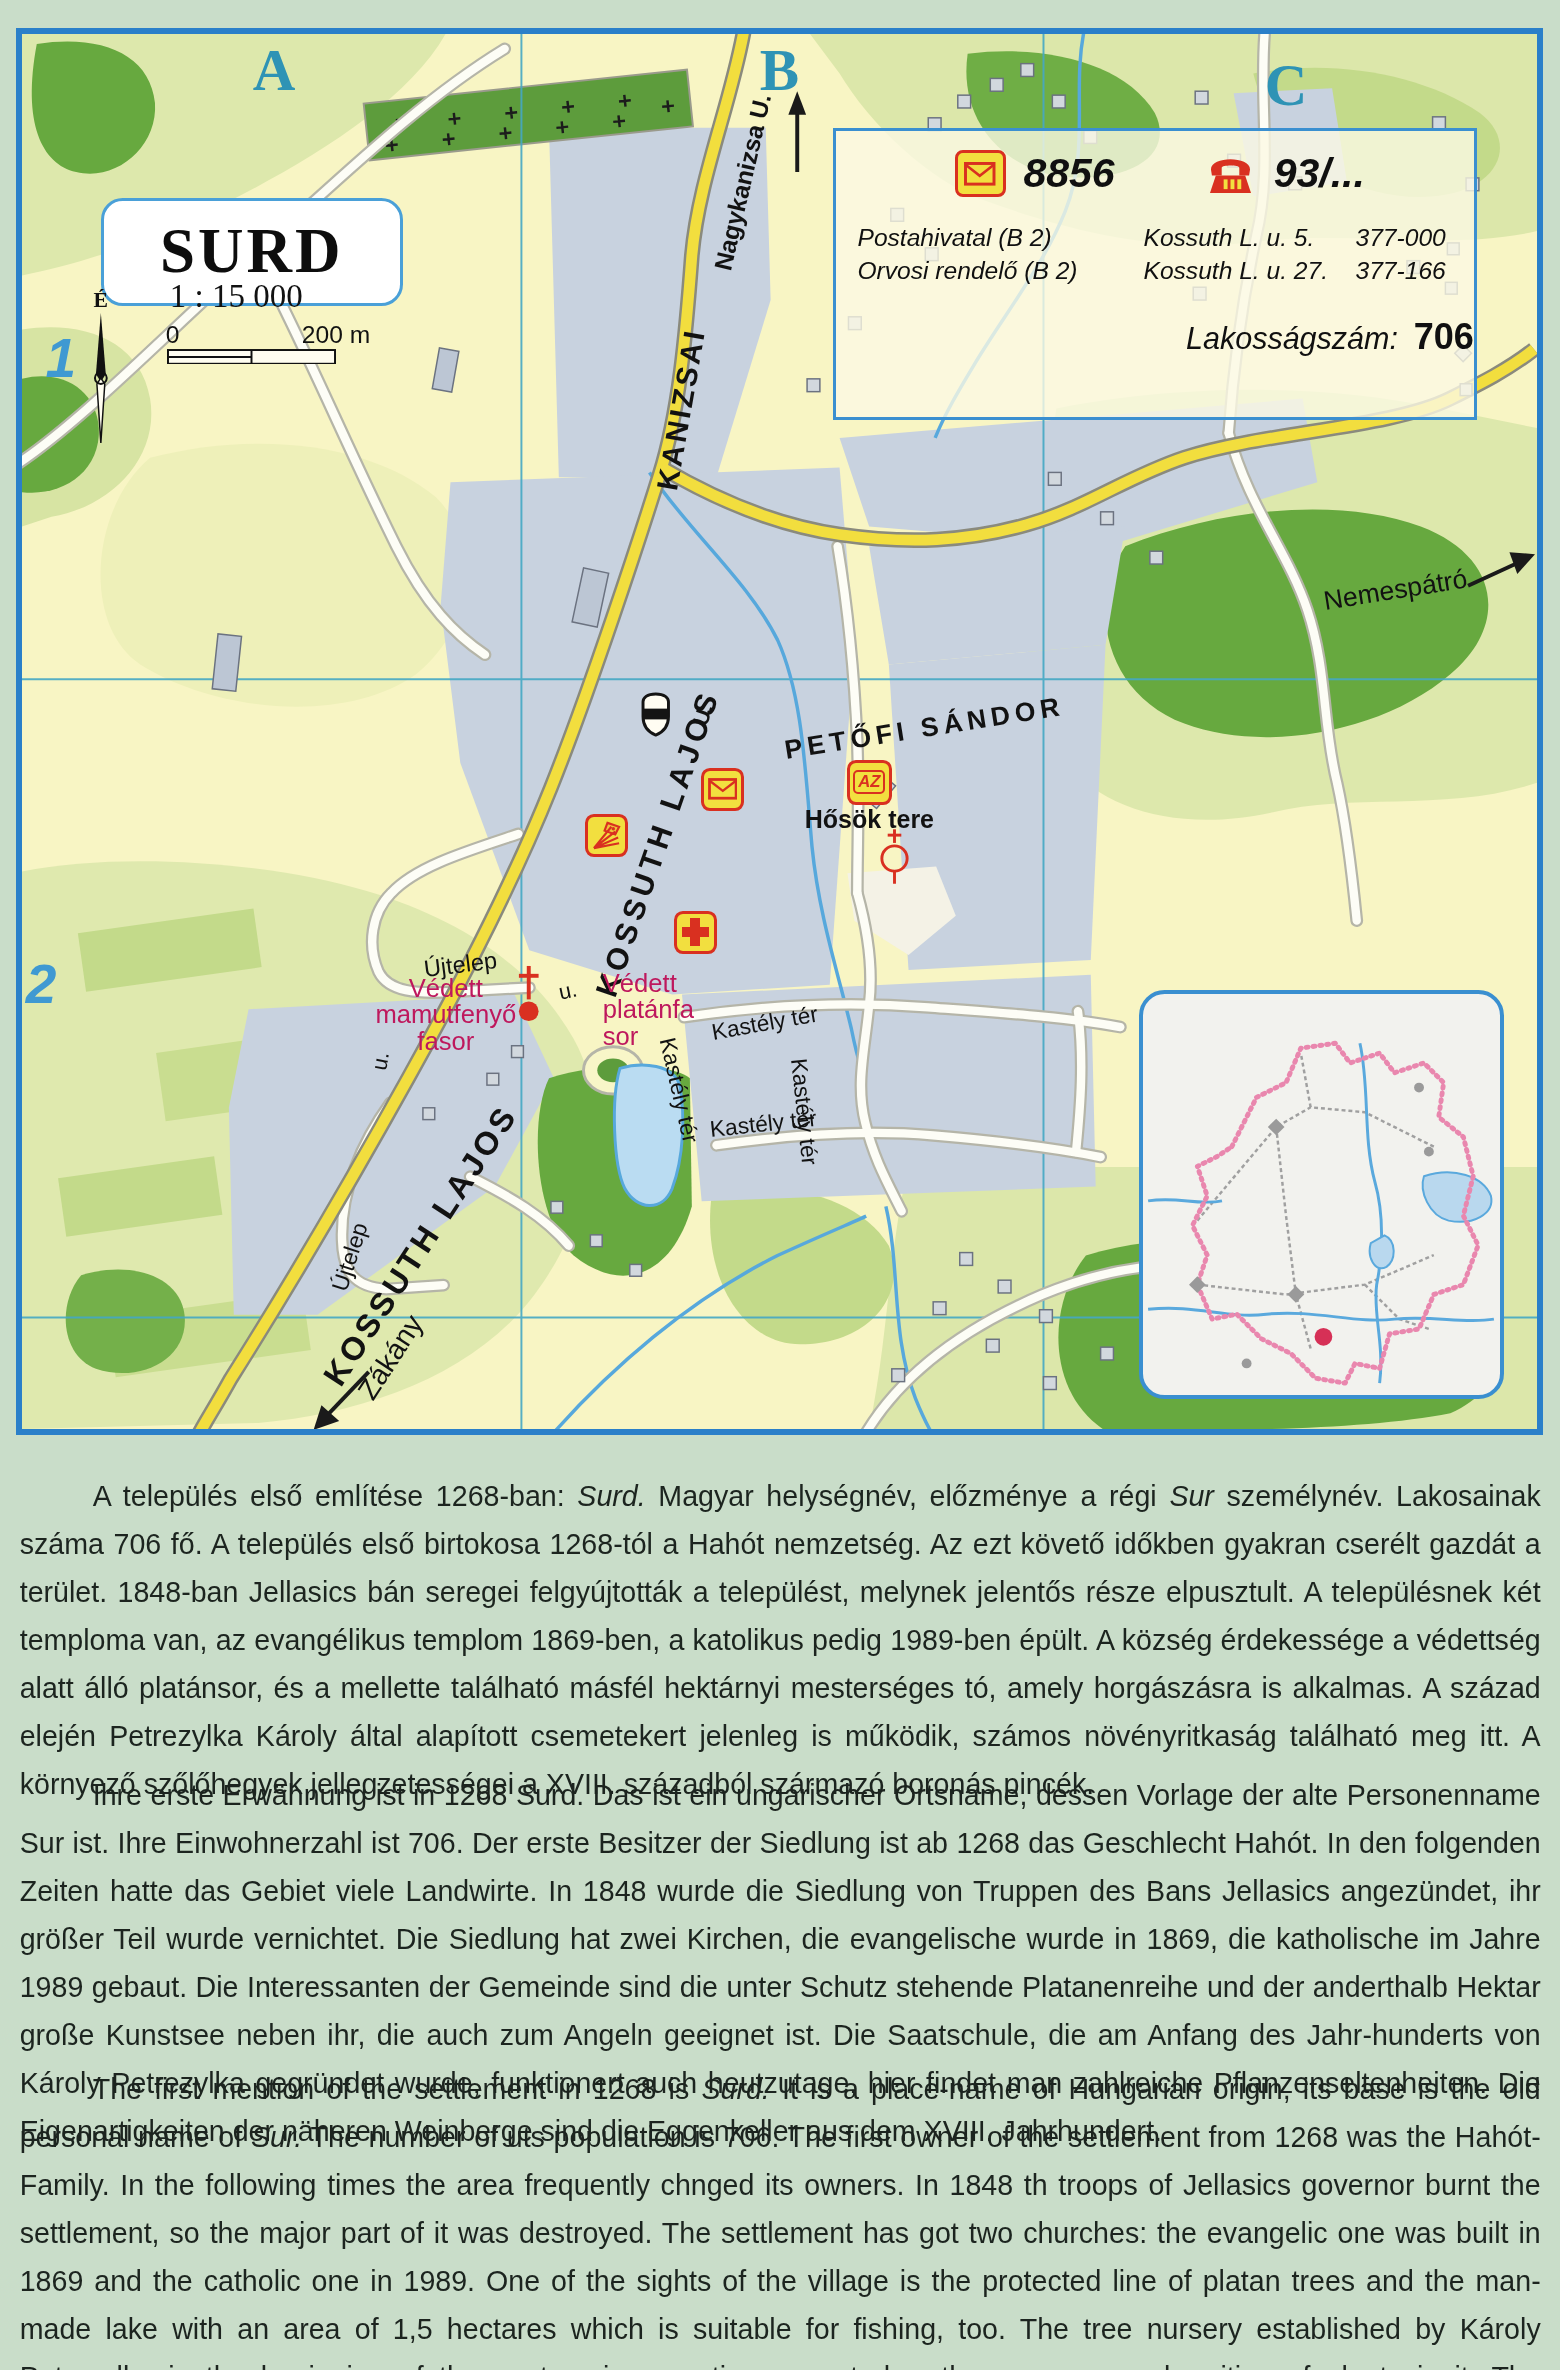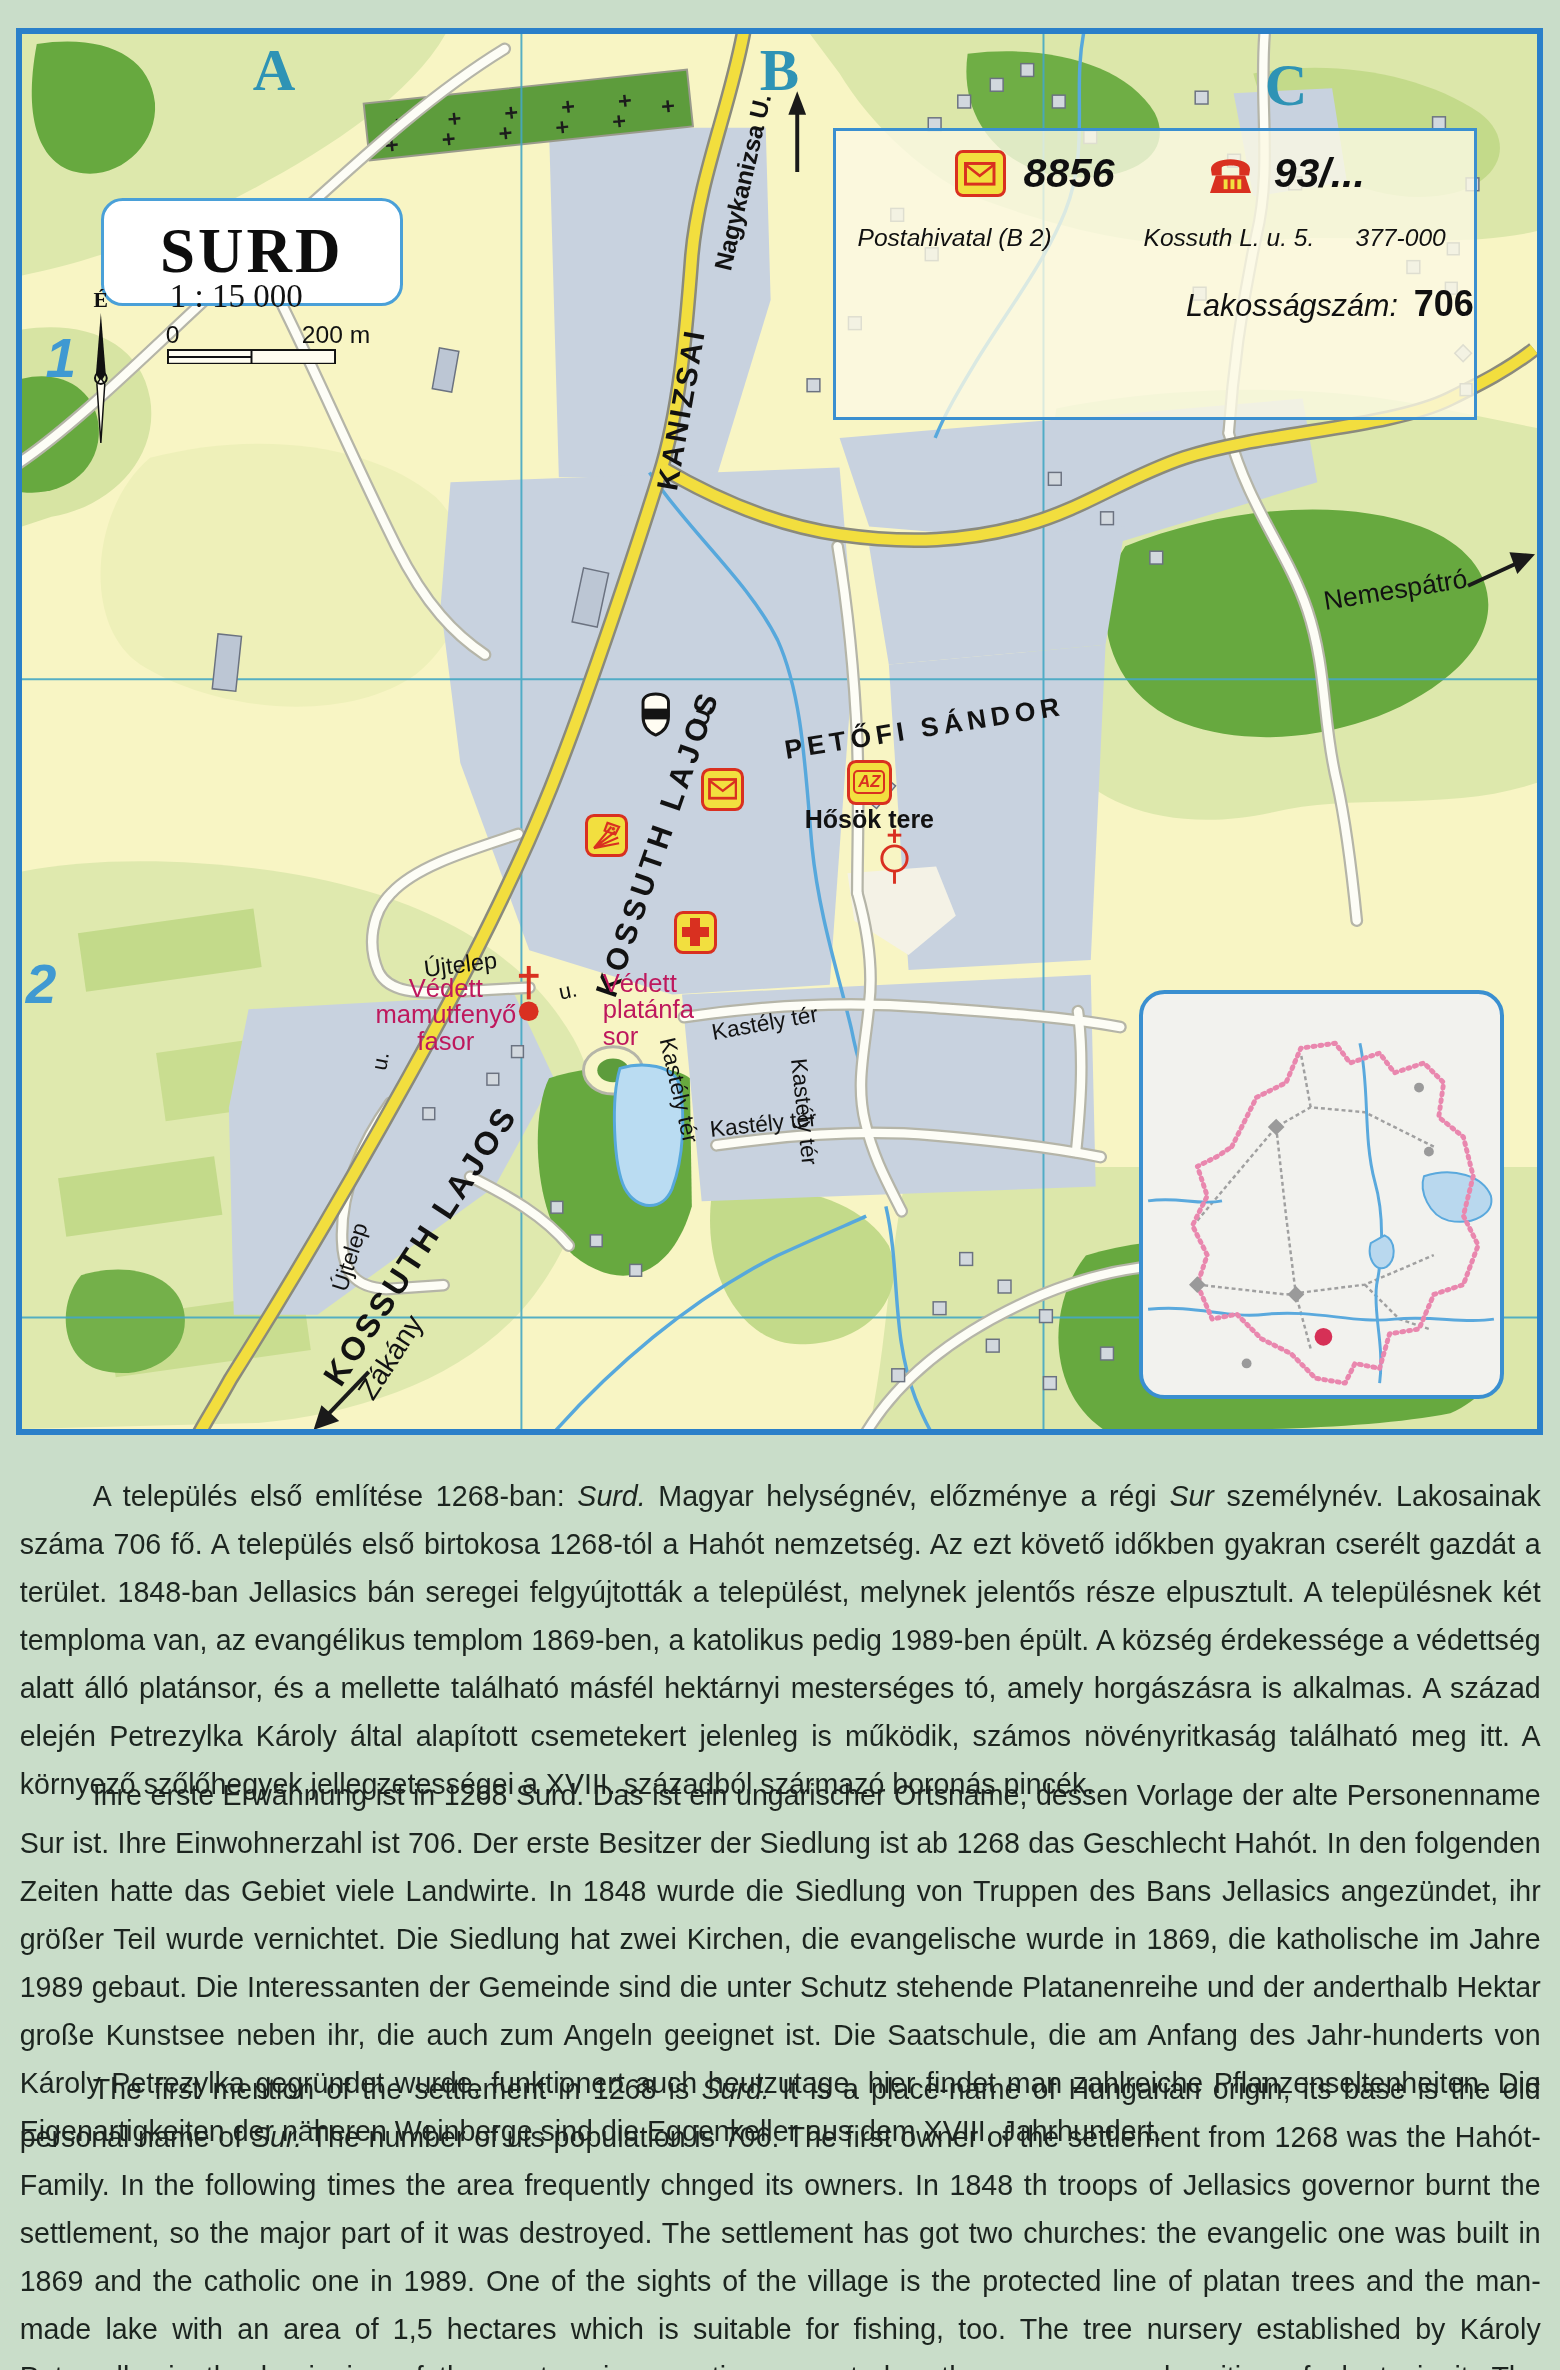--- a/index.html
+++ b/index.html
@@ -276,20 +276,25 @@
           <rect x="33" y="28" width="4" height="10" fill="#f2df3f"></rect>
         </svg>
         <div class="ib-num">93/...</div>
       </div>
       <div class="ib-rows">
         <div class="ib-row">
           <span>Postahivatal (B 2)</span>
           <span>Kossuth L. u. 5.</span>
           <span>377-000</span>
         </div>
+        <div class="ib-row">
+          <span>Orvosi rendelő (B 2)</span>
+          <span>Kossuth L. u. 27.</span>
+          <span>377-166</span>
+        </div>
       </div>
       <div class="ib-pop">
         <span class="ib-pop-label">Lakosságszám:</span>
         <span class="ib-pop-value">706</span>
       </div>
     </div>
 
     <div class="street" style="left:701px;top:222px;transform:rotate(-77deg);font-size:24.6px;font-weight:bold;">Nagykanizsa U.</div>
     <div class="street" style="left:645px;top:439px;transform:rotate(-80deg);font-size:29.6px;font-weight:bold;letter-spacing:3px;">KANIZSAI</div>
     <div class="street" style="left:678px;top:678px;transform:rotate(-71deg);font-size:21.7px;font-weight:bold;">U.</div>

